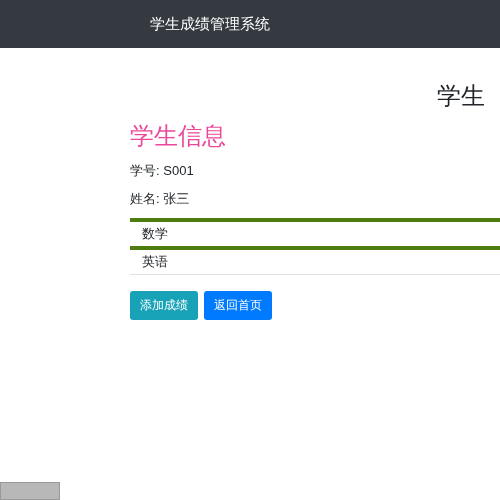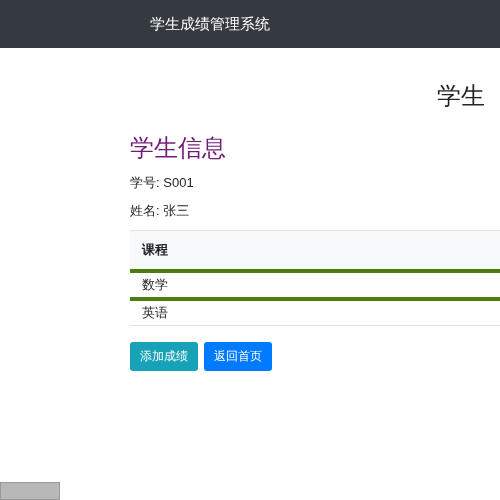--- a/index.html
+++ b/index.html
@@ -35,23 +35,23 @@
       font-weight: 400;
       color: #212529;
     }
     .content {
       padding: 20px 0 0 130px;
       padding-top: 68px;
     }
     .section-heading {
       font-size: 24px;
       font-weight: 400;
-      color: #701a75;
+      color: #ec4899;
       margin-bottom: 10px;
-      margin-top: 16px;
+      margin-top: 4px;
     }
     .info-line {
       font-size: 13px;
       color: #212529;
       margin-bottom: 10px;
     }
     .table {
       width: 100%;
       margin-top: 8px;
     }
@@ -121,21 +121,20 @@
     <span>S001</span>
   </div>
 
   <div class="info-line">
     <span>姓名:</span>
     <span>张三</span>
   </div>
 
 
   <div class="table">
-    <div class="table-header">课程</div>
     <div class="table-row">数学</div>
     <div class="table-row">英语</div>
   </div>
 
   <div class="button-row">
     <button class="btn btn-info">添加成绩</button>
     <button class="btn btn-primary">返回首页</button>
   </div>
 
 </div>

